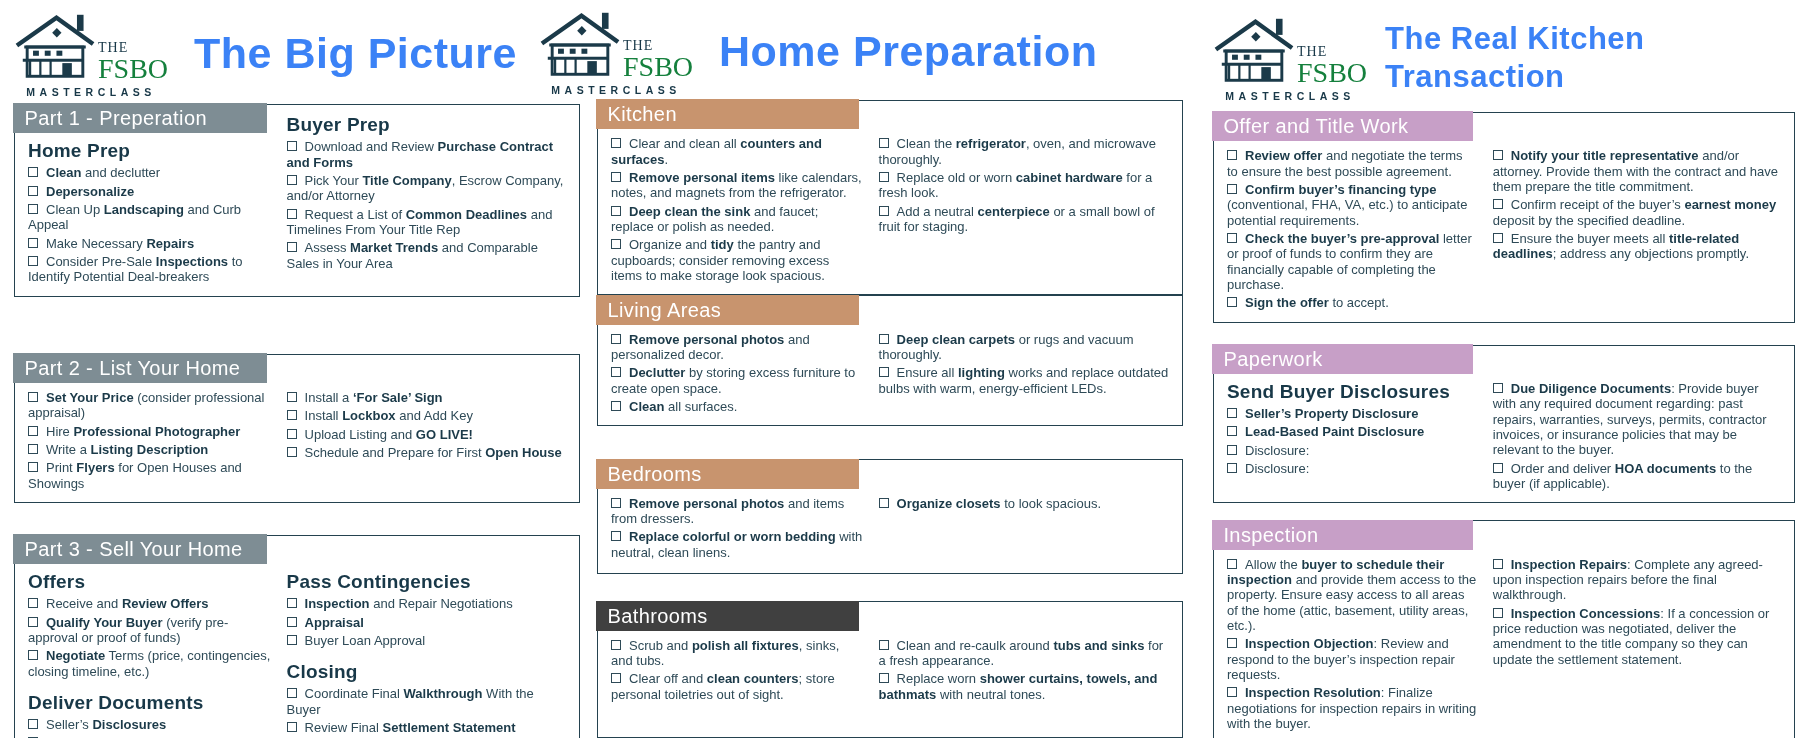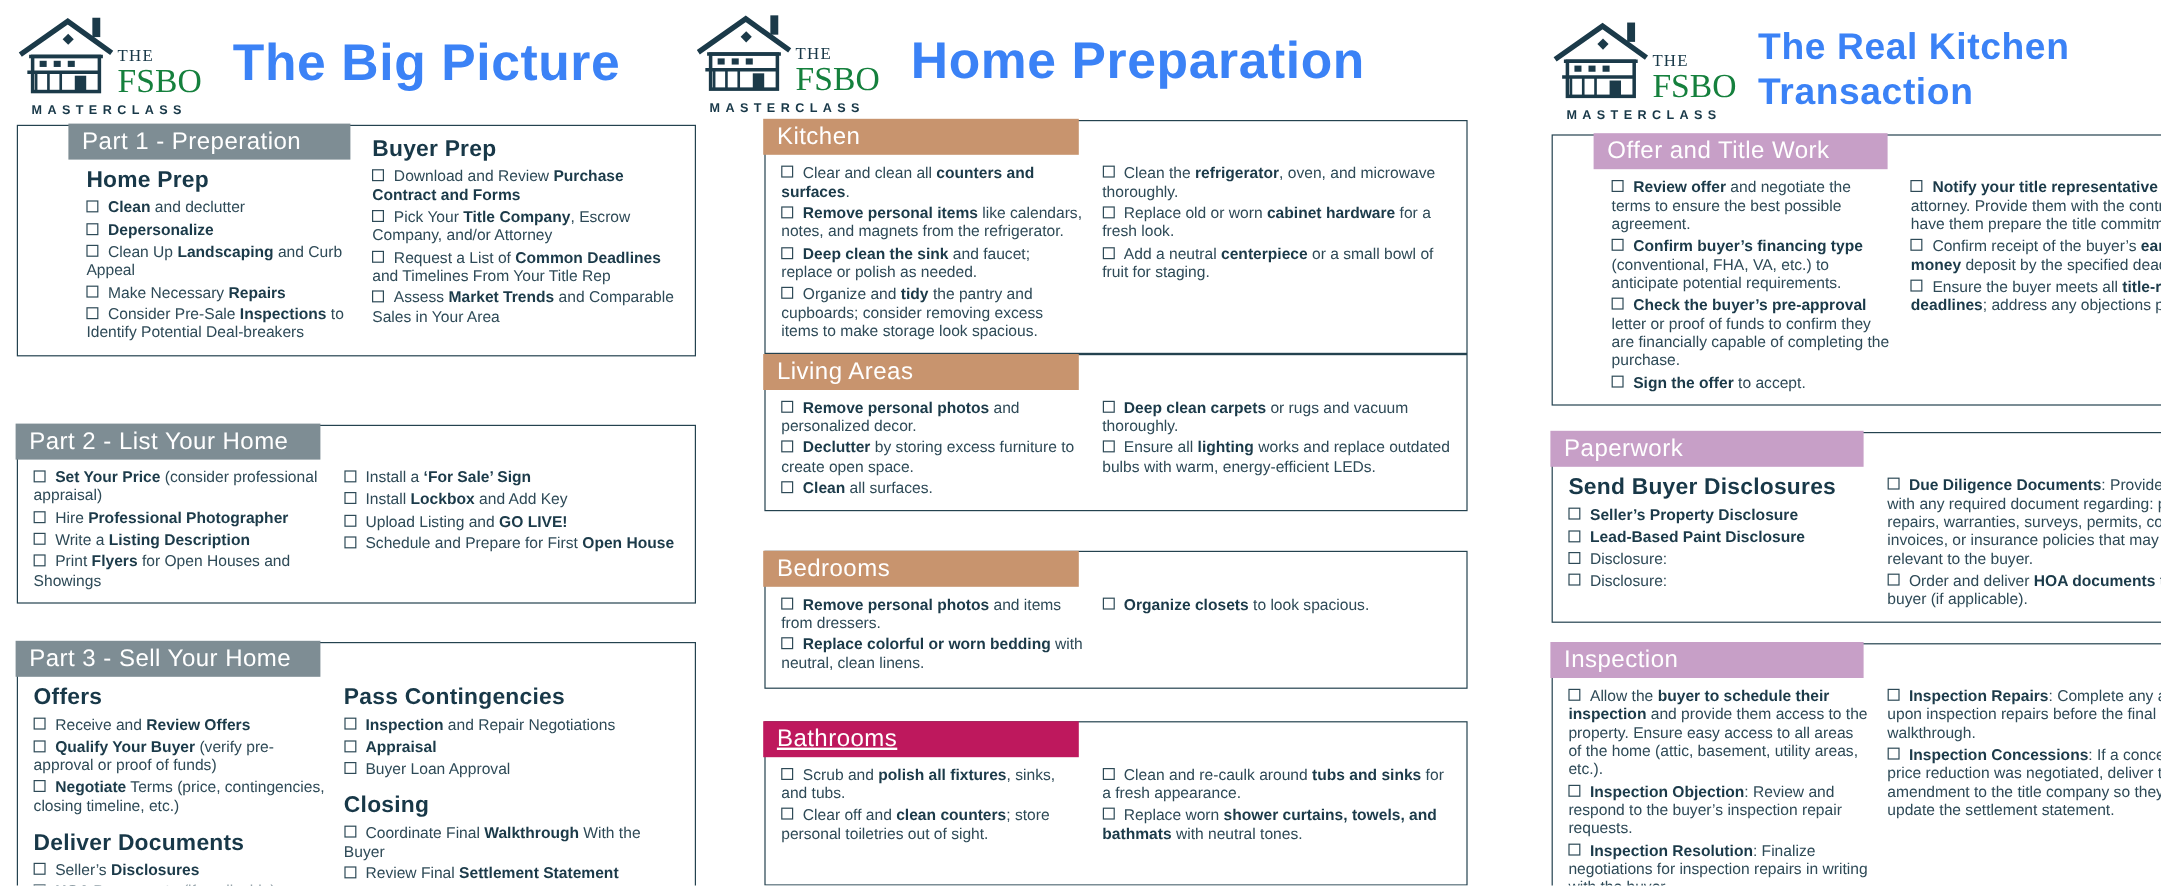--- a/index.html
+++ b/index.html
@@ -1,20 +1,20 @@
 <!DOCTYPE html>
 <html><head>
 <meta charset="utf-8">
 <style>
   html,body{margin:0;padding:0;}
   body{
     width:1801px;height:738px;overflow:hidden;background:#ffffff;
     font-family:"Liberation Sans", sans-serif;color:#2e4a57;
   }
-  #root{display:flex;width:100%;height:100%;gap:40px;}
+  #root{display:flex;width:100%;height:100%;}
   .panel{box-sizing:border-box;flex:0 0 auto;}
   .p0{width:566px;margin-left:14px;}
   .p1{width:586px;margin-left:17px;}
   .p2{width:582px;margin-left:30px;}
 
   .phead{display:flex;align-items:center;gap:26px;}
   .p0 .phead{height:100px;padding-top:4px;}
   .p1 .phead{height:96px;margin-left:-58px;padding-top:4px;}
   .p2 .phead{height:108px;gap:18px;padding-top:4px;}
   .ptitle{font-size:43px;font-weight:bold;color:#3b82f6;margin:0;letter-spacing:.5px;line-height:1.05;}
@@ -39,28 +39,28 @@
 
   .group{margin-bottom:13px;}
   .group:last-child{margin-bottom:0;}
   .ghead{font-size:19px;font-weight:800;color:#183848;margin:0 0 3px;letter-spacing:.2px;}
 
   .item{font-size:13px;line-height:1.18;margin-bottom:3px;color:#2e4a57;}
   .item b{color:#1b3a49;}
   .cb{display:inline-block;width:8px;height:8px;border:1.2px solid #2e4a57;margin-right:8px;vertical-align:0;}
 
   
-  .p0-s0{min-height:158px;margin-bottom:57px;padding-left:44px;}
+  .p0-s0{min-height:158px;margin-bottom:57px;}
   .p0-s1{min-height:130px;margin-bottom:32px;}
   .p0-s2{min-height:245px;}
   .p1-s0{min-height:160px;}
   .p1-s1{min-height:125px;margin-bottom:33px;}
   .p1-s2{min-height:115px;margin-bottom:27px;}
   .p1-s3{min-height:137px;}
-  .p2-s0{min-height:200px;margin-bottom:22px;padding-left:36px;}
+  .p2-s0{min-height:200px;margin-bottom:22px;}
   .p2-s1{min-height:155px;margin-bottom:17px;}
   .p2-s2{min-height:213px;}
 </style>
 </head>
 <body>
 
 <div id="root">
     <div class="panel p0">
       <header class="phead">
         <div class="logo">
@@ -238,21 +238,21 @@
             </div>
           </div>
           <div class="col colB">
             <div class="group">
               <div class="item"><span class="cb"></span><span class="txt"><b>Organize closets</b> to look spacious.</span></div>
             </div>
           </div>
         </div>
       </section>
       <section class="box p1-s3">
-        <div class="bar" style="background: #be185d; text-decoration: underline;">Bathrooms</div>
+        <div class="bar" style="background: #404040;">Bathrooms</div>
         <div class="cols">
           <div class="col colA">
             <div class="group">
               <div class="item"><span class="cb"></span><span class="txt">Scrub and <b>polish all fixtures</b>, sinks, and tubs.</span></div>
               <div class="item"><span class="cb"></span><span class="txt">Clear off and <b>clean counters</b>; store personal toiletries out of sight.</span></div>
             </div>
           </div>
           <div class="col colB">
             <div class="group">
               <div class="item"><span class="cb"></span><span class="txt">Clean and re-caulk around <b>tubs and sinks</b> for a fresh appearance.</span></div>

